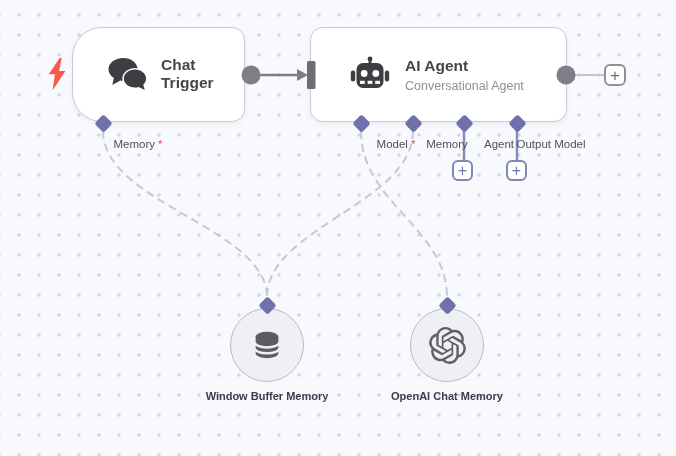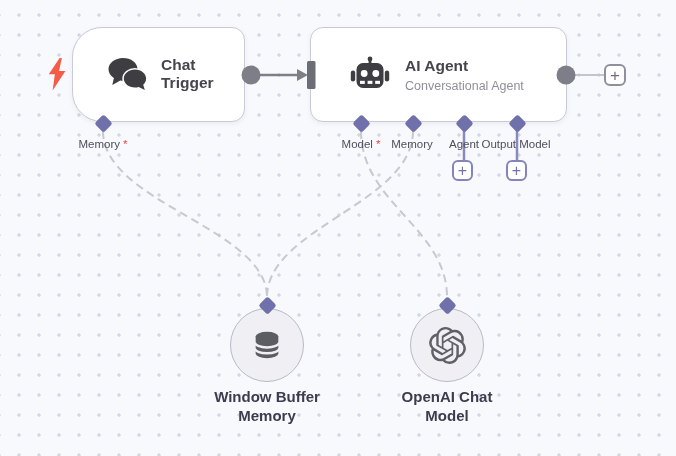--- a/index.html
+++ b/index.html
@@ -40,21 +40,21 @@
   .diamond {
     position: absolute; width: 13px; height: 13px;
     background: #7070ab; border-radius: 2.5px;
     transform: rotate(45deg);
     z-index: 4;
   }
   .port-label {
     position: absolute; top: 138px;
     transform: translateX(-50%);
     font-size: 11.5px; color: #4f4f5e;
-    white-space: nowrap; z-index: 4;
+    white-space: nowrap; z-index: 4; margin-left: 35px;
   }
   .port-label .req { color: #ef4646; margin-left: 3px; }
 
   .plus-btn {
     position: absolute;
     width: 22px; height: 22px;
     background: #ffffff;
     border: 2px solid #8f909c;
     border-radius: 6px;
     color: #6f707c;
@@ -74,21 +74,21 @@
     border-radius: 50%;
     background: #efeff4;
     border: 1.8px solid #b8bac9;
     display: flex; align-items: center; justify-content: center;
     z-index: 2;
   }
   .circle-label {
     position: absolute; top: 387px; width: 140px;
     transform: translateX(-50%);
     text-align: center;
-    font-size: 15px; font-weight: 700; color: #3c3c4e; line-height: 19px;
+    font-size: 11px; font-weight: 700; color: #3c3c4e; line-height: 19px;
     z-index: 2;
   }
 </style>
 </head>
 <body>
 
 <div id="canvas">
 
   <svg class="layer" width="676" height="456" viewBox="0 0 676 456">
 
@@ -186,15 +186,15 @@
       <path d="M5,21.4 a13,5.4 0 0 0 26,0" fill="none" stroke="#efeff4" stroke-width="2.6"></path>
     </svg>
   </div>
   <div class="circle-label" style="left:267px;">Window Buffer Memory</div>
 
   <div class="circle-node" style="left:410px; top:308px;">
     <svg width="37" height="37" viewBox="0 0 24 24">
       <path fill="#606066" d="M22.2819 9.8211a5.9847 5.9847 0 0 0-.5157-4.9108 6.0462 6.0462 0 0 0-6.5098-2.9A6.0651 6.0651 0 0 0 4.9807 4.1818a5.9847 5.9847 0 0 0-3.9977 2.9 6.0462 6.0462 0 0 0 .7427 7.0966 5.98 5.98 0 0 0 .511 4.9107 6.051 6.051 0 0 0 6.5146 2.9001A5.9847 5.9847 0 0 0 13.2599 24a6.0557 6.0557 0 0 0 5.7718-4.2058 5.9894 5.9894 0 0 0 3.9977-2.9001 6.0557 6.0557 0 0 0-.7475-7.073zM13.2599 22.4301a4.4755 4.4755 0 0 1-2.8764-1.0408l.1419-.0804 4.7783-2.7582a.7948.7948 0 0 0 .3927-.6813v-6.7369l2.02 1.1686a.071.071 0 0 1 .038.0615v5.5826a4.504 4.504 0 0 1-4.4945 4.4849zm-9.6607-4.1254a4.4708 4.4708 0 0 1-.5346-3.0137l.142.0852 4.783 2.7582a.7712.7712 0 0 0 .7806 0l5.8428-3.3685v2.3324a.0804.0804 0 0 1-.0332.0615l-4.8303 2.7865a4.4992 4.4992 0 0 1-6.1408-1.6464zM2.3408 7.8956a4.485 4.485 0 0 1 2.3655-1.9728V11.6a.7664.7664 0 0 0 .3879.6765l5.8144 3.3543-2.0201 1.1685a.0757.0757 0 0 1-.071 0l-4.8303-2.7865a4.504 4.504 0 0 1-1.6464-6.1408zm16.5963 3.8558L13.1038 8.364 15.1192 7.2a.0757.0757 0 0 1 .071 0l4.8303 2.7913a4.4944 4.4944 0 0 1-.6765 8.1042v-5.6772a.79.79 0 0 0-.407-.667zm2.0107-3.0231l-.142-.0852-4.7735-2.7818a.7759.7759 0 0 0-.7854 0L9.409 9.2297V6.8974a.0662.0662 0 0 1 .0284-.0615l4.8303-2.7866a4.4992 4.4992 0 0 1 6.6802 4.66zM8.3065 12.863l-2.02-1.1638a.0804.0804 0 0 1-.038-.0567V6.0742a4.4992 4.4992 0 0 1 7.3757-3.4537l-.142.0805L8.704 5.459a.7948.7948 0 0 0-.3927.6813zm1.0976-2.3654l2.602-1.4998 2.6069 1.4998v2.9994l-2.5974 1.4997-2.6067-1.4997z"></path>
     </svg>
   </div>
-  <div class="circle-label" style="left:447px; width:120px;">OpenAI Chat Model</div>
+  <div class="circle-label" style="left:447px; width:120px;">OpenAI Chat Memory</div>
 
 </div>
 
 </body></html>

